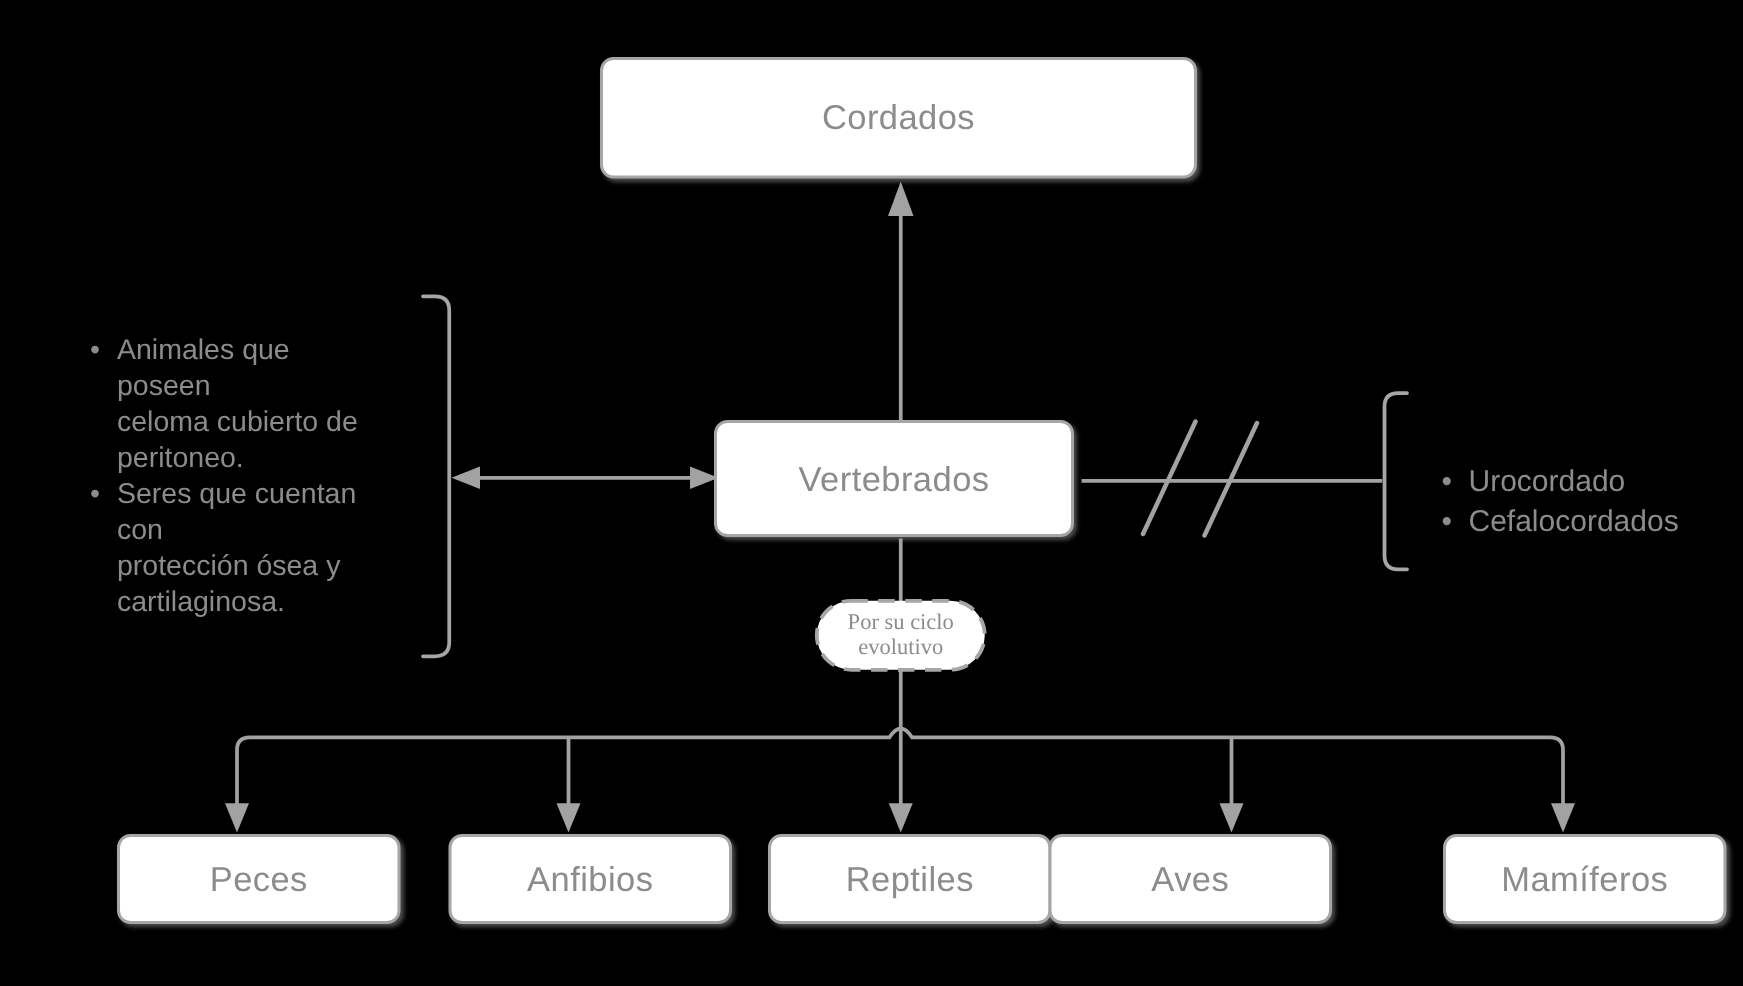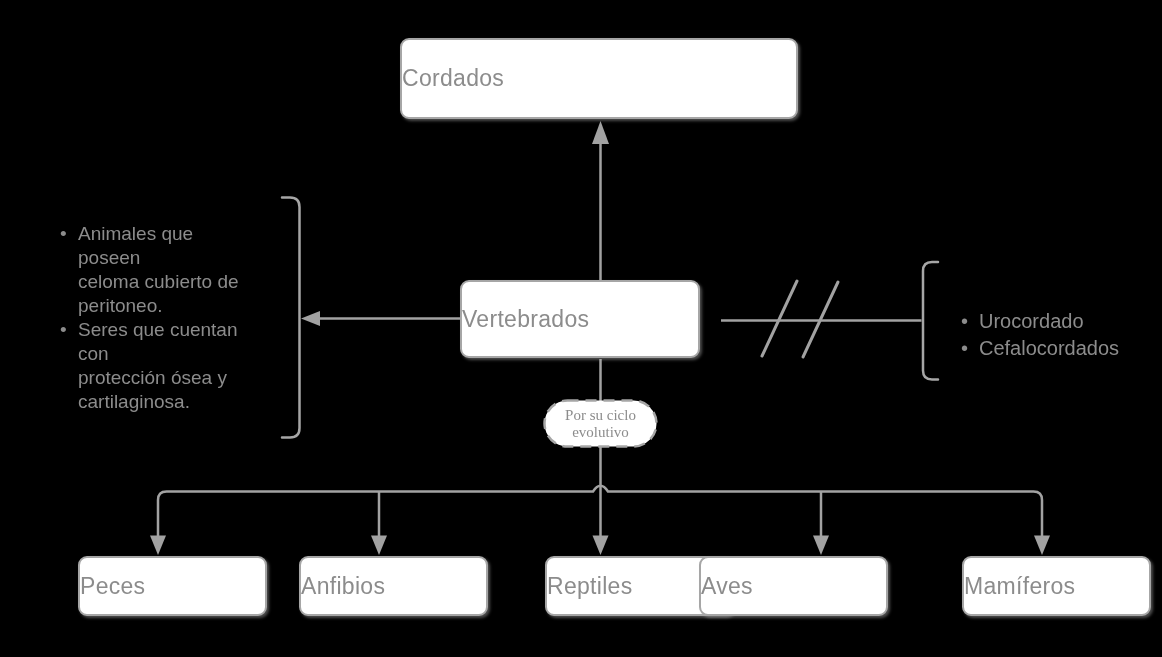--- a/index.html
+++ b/index.html
@@ -36,30 +36,31 @@
     stroke-dasharray: 11 7;
   }
   .node {
     position: absolute;
     z-index: 2;
     background: var(--node-fill);
     border: 2.5px solid var(--node-border);
     border-radius: 9px;
     display: flex;
     align-items: center;
+    justify-content: center;
     color: var(--text);
     box-shadow: 2px 2px 3px rgba(170,170,170,0.45);
   }
   .node-label { font-size: 23px; letter-spacing: 0.3px; }
   #node-cordados    { left: 400px; top: 38px;  width: 398px; height: 81px; }
-  #node-vertebrados { left: 460px; top: 280px; width: 240px; height: 78px; }
+  #node-vertebrados { left: 476px; top: 280px; width: 240px; height: 78px; }
   .child-node { top: 556px; width: 189px; height: 60px; }
   #node-peces     { left: 78px;  }
   #node-anfibios  { left: 299px; }
-  #node-reptiles  { left: 545px; }
+  #node-reptiles  { left: 512px; }
   #node-aves      { left: 699px; }
   #node-mamiferos { left: 962px; }
   .condition-label {
     position: absolute;
     z-index: 3;
     left: 543px; top: 399px; width: 115px; height: 49px;
     display: flex; align-items: center; justify-content: center;
     text-align: center;
     color: var(--text);
     font-size: 15px;

